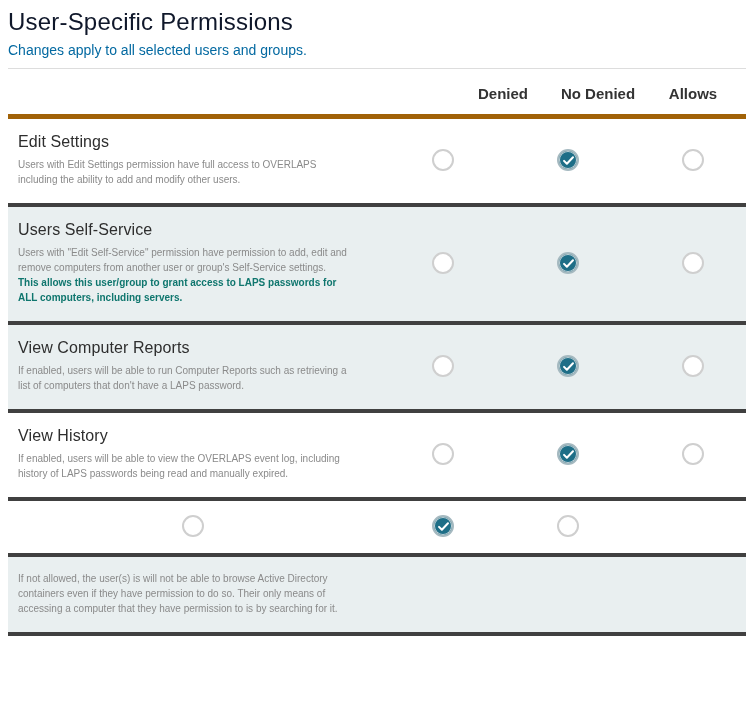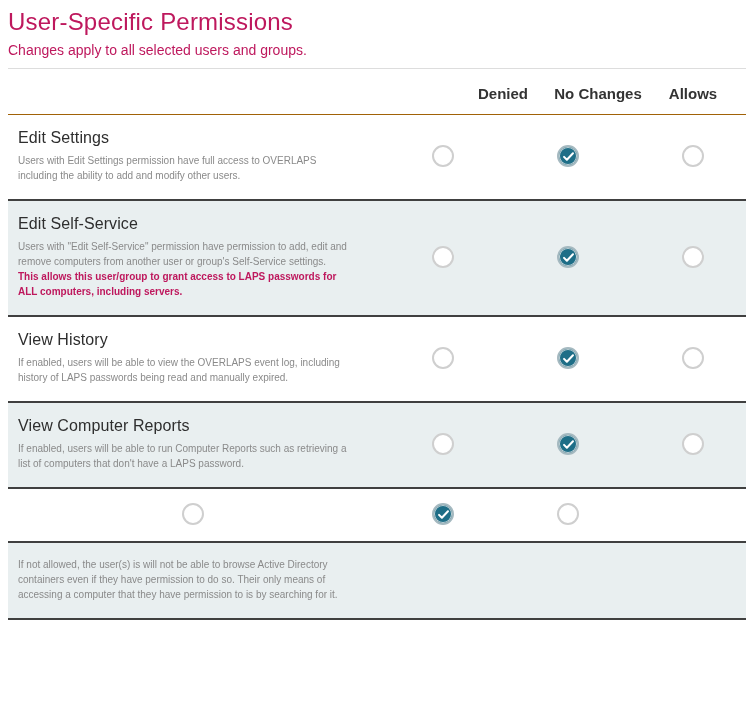--- a/index.html
+++ b/index.html
@@ -6,70 +6,70 @@
     body {
       font-family: "Segoe UI", -apple-system, BlinkMacSystemFont, sans-serif;
       background: #fff;
       width: 754px;
       color: #333;
     }
     .container { padding: 8px 8px 0 8px; }
     .page-title {
       font-size: 24px;
       font-weight: 400;
-      color: #be185d;
+      color: #0f172a;
       margin-bottom: 6px;
       letter-spacing: 0.2px;
     }
     .page-subtitle {
       font-size: 14px;
-      color: #be185d;
+      color: #0369a1;
       margin-bottom: 10px;
     }
     .divider-top {
       border: none;
       border-top: 1px solid #ddd;
       margin: 0;
     }
     .header-row {
       display: grid;
       grid-template-columns: 1fr 90px 100px 90px;
       align-items: center;
       padding: 16px 8px 12px 10px;
-      border-bottom: 1px solid #a16207;
+      border-bottom: 5px solid #a16207;
     }
     .header-cell {
       font-size: 15px;
       font-weight: 600;
       color: #333;
       text-align: center;
     }
     .perm-row {
       display: grid;
       grid-template-columns: 1fr 90px 100px 90px;
       align-items: center;
       padding: 14px 8px 16px 10px;
-      border-bottom: 2px solid #404040;
+      border-bottom: 4px solid #404040;
       gap: 30px;
     }
     .perm-row.alt { background: #e9eff0; }
     .perm-text { padding-right: 20px; }
     .perm-title {
       font-size: 16px;
       font-weight: 400;
       color: #2e2e2e;
       margin-bottom: 6px;
       letter-spacing: 0.1px;
     }
     .perm-desc {
       font-size: 10px;
       color: #8a8a8a;
       line-height: 1.5;
     }
-    .perm-desc b { color: #be185d; font-weight: 700; }
+    .perm-desc b { color: #0f766e; font-weight: 700; }
     .radio-cell { display: flex; justify-content: center; align-items: center; }
     .radio {
       width: 22px;
       height: 22px;
       border-radius: 50%;
       border: 2px solid #cfcfcf;
       background: #fff;
       cursor: pointer;
       display: flex;
       align-items: center;
@@ -87,21 +87,21 @@
 <body>
 
 <div class="container">
   <h1 class="page-title">User-Specific Permissions</h1>
   <div class="page-subtitle">Changes apply to all selected users and groups.</div>
   <hr class="divider-top">
 
   <div class="header-row">
     <div></div>
     <div class="header-cell">Denied</div>
-    <div class="header-cell">No Changes</div>
+    <div class="header-cell">No Denied</div>
     <div class="header-cell">Allows</div>
   </div>
 
   <div id="rows">
       <div class="perm-row">
         <div class="perm-text">
           <div class="perm-title">Edit Settings</div>
           <div class="perm-desc">Users with Edit Settings permission have full access to OVERLAPS including the ability to add and modify other users.</div>
         </div>
         <div class="radio-cell">
@@ -113,22 +113,41 @@
               <path d="M2.5 8.5 L6 12 L13.5 4" stroke="#fff" stroke-width="2.5" fill="none" stroke-linecap="round" stroke-linejoin="round"></path>
             </svg>
           </div>
         </div>
         <div class="radio-cell">
           <div class="radio" role="radio" aria-checked="false"></div>
         </div>
       </div>
       <div class="perm-row alt">
         <div class="perm-text">
-          <div class="perm-title">Edit Self-Service</div>
+          <div class="perm-title">Users Self-Service</div>
           <div class="perm-desc"><span>Users with "Edit Self-Service" permission have permission to add, edit and remove computers from another user or group's Self-Service settings. </span><b>This allows this user/group to grant access to LAPS passwords for ALL computers, including servers.</b></div>
+        </div>
+        <div class="radio-cell">
+          <div class="radio" role="radio" aria-checked="false"></div>
+        </div>
+        <div class="radio-cell">
+          <div class="radio checked" role="radio" aria-checked="true">
+            <svg viewBox="0 0 16 16" xmlns="http://www.w3.org/2000/svg">
+              <path d="M2.5 8.5 L6 12 L13.5 4" stroke="#fff" stroke-width="2.5" fill="none" stroke-linecap="round" stroke-linejoin="round"></path>
+            </svg>
+          </div>
+        </div>
+        <div class="radio-cell">
+          <div class="radio" role="radio" aria-checked="false"></div>
+        </div>
+      </div>
+      <div class="perm-row alt">
+        <div class="perm-text">
+          <div class="perm-title">View Computer Reports</div>
+          <div class="perm-desc">If enabled, users will be able to run Computer Reports such as retrieving a list of computers that don't have a LAPS password.</div>
         </div>
         <div class="radio-cell">
           <div class="radio" role="radio" aria-checked="false"></div>
         </div>
         <div class="radio-cell">
           <div class="radio checked" role="radio" aria-checked="true">
             <svg viewBox="0 0 16 16" xmlns="http://www.w3.org/2000/svg">
               <path d="M2.5 8.5 L6 12 L13.5 4" stroke="#fff" stroke-width="2.5" fill="none" stroke-linecap="round" stroke-linejoin="round"></path>
             </svg>
           </div>
@@ -149,39 +168,20 @@
           <div class="radio checked" role="radio" aria-checked="true">
             <svg viewBox="0 0 16 16" xmlns="http://www.w3.org/2000/svg">
               <path d="M2.5 8.5 L6 12 L13.5 4" stroke="#fff" stroke-width="2.5" fill="none" stroke-linecap="round" stroke-linejoin="round"></path>
             </svg>
           </div>
         </div>
         <div class="radio-cell">
           <div class="radio" role="radio" aria-checked="false"></div>
         </div>
       </div>
-      <div class="perm-row alt">
-        <div class="perm-text">
-          <div class="perm-title">View Computer Reports</div>
-          <div class="perm-desc">If enabled, users will be able to run Computer Reports such as retrieving a list of computers that don't have a LAPS password.</div>
-        </div>
-        <div class="radio-cell">
-          <div class="radio" role="radio" aria-checked="false"></div>
-        </div>
-        <div class="radio-cell">
-          <div class="radio checked" role="radio" aria-checked="true">
-            <svg viewBox="0 0 16 16" xmlns="http://www.w3.org/2000/svg">
-              <path d="M2.5 8.5 L6 12 L13.5 4" stroke="#fff" stroke-width="2.5" fill="none" stroke-linecap="round" stroke-linejoin="round"></path>
-            </svg>
-          </div>
-        </div>
-        <div class="radio-cell">
-          <div class="radio" role="radio" aria-checked="false"></div>
-        </div>
-      </div>
       <div class="perm-row">
         <div class="radio-cell">
           <div class="radio" role="radio" aria-checked="false"></div>
         </div>
         <div class="radio-cell">
           <div class="radio checked" role="radio" aria-checked="true">
             <svg viewBox="0 0 16 16" xmlns="http://www.w3.org/2000/svg">
               <path d="M2.5 8.5 L6 12 L13.5 4" stroke="#fff" stroke-width="2.5" fill="none" stroke-linecap="round" stroke-linejoin="round"></path>
             </svg>
           </div>

